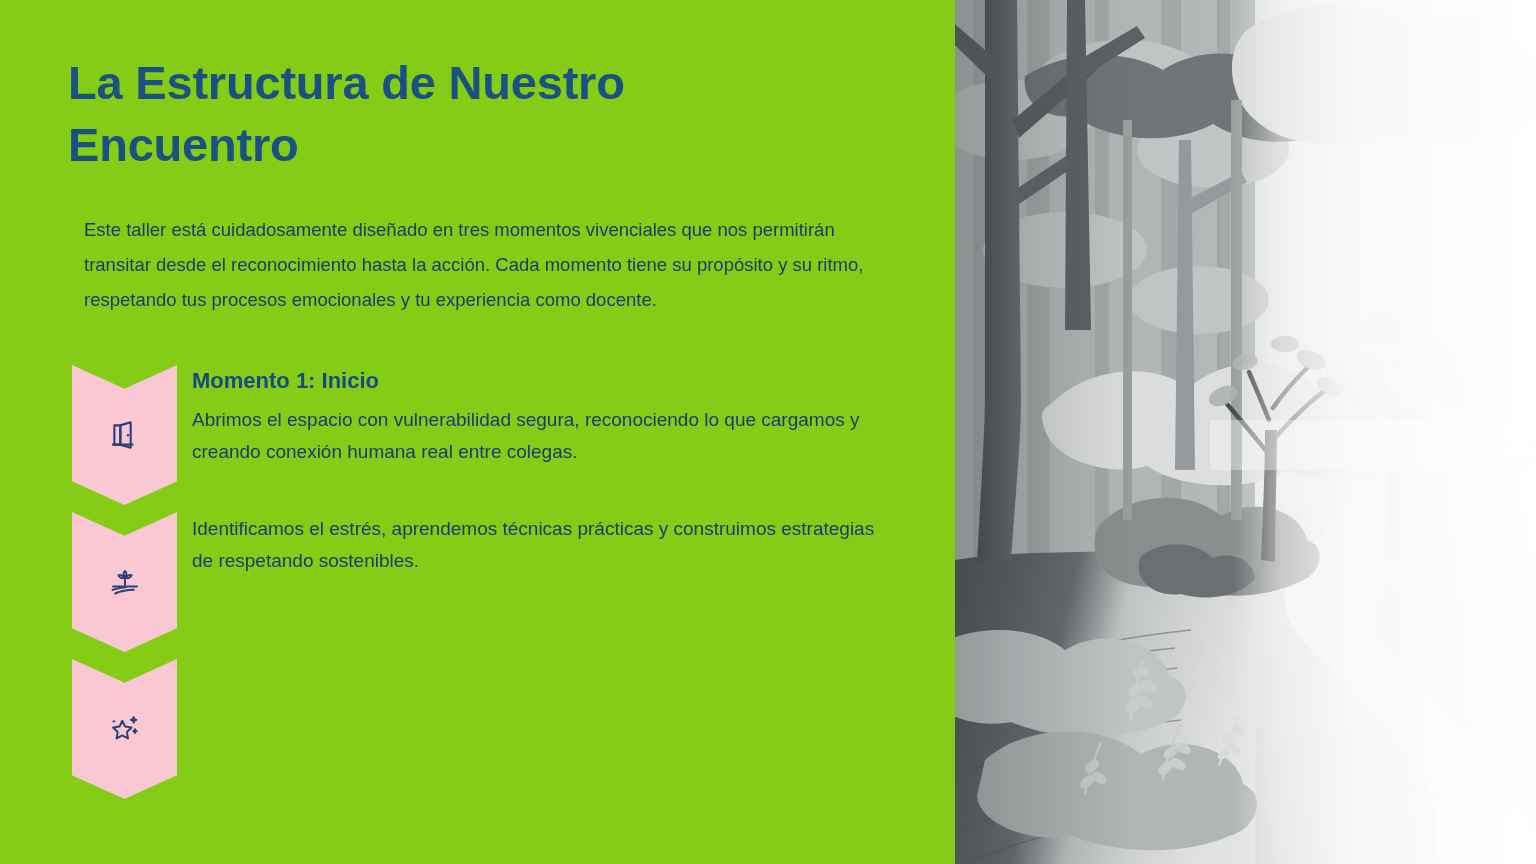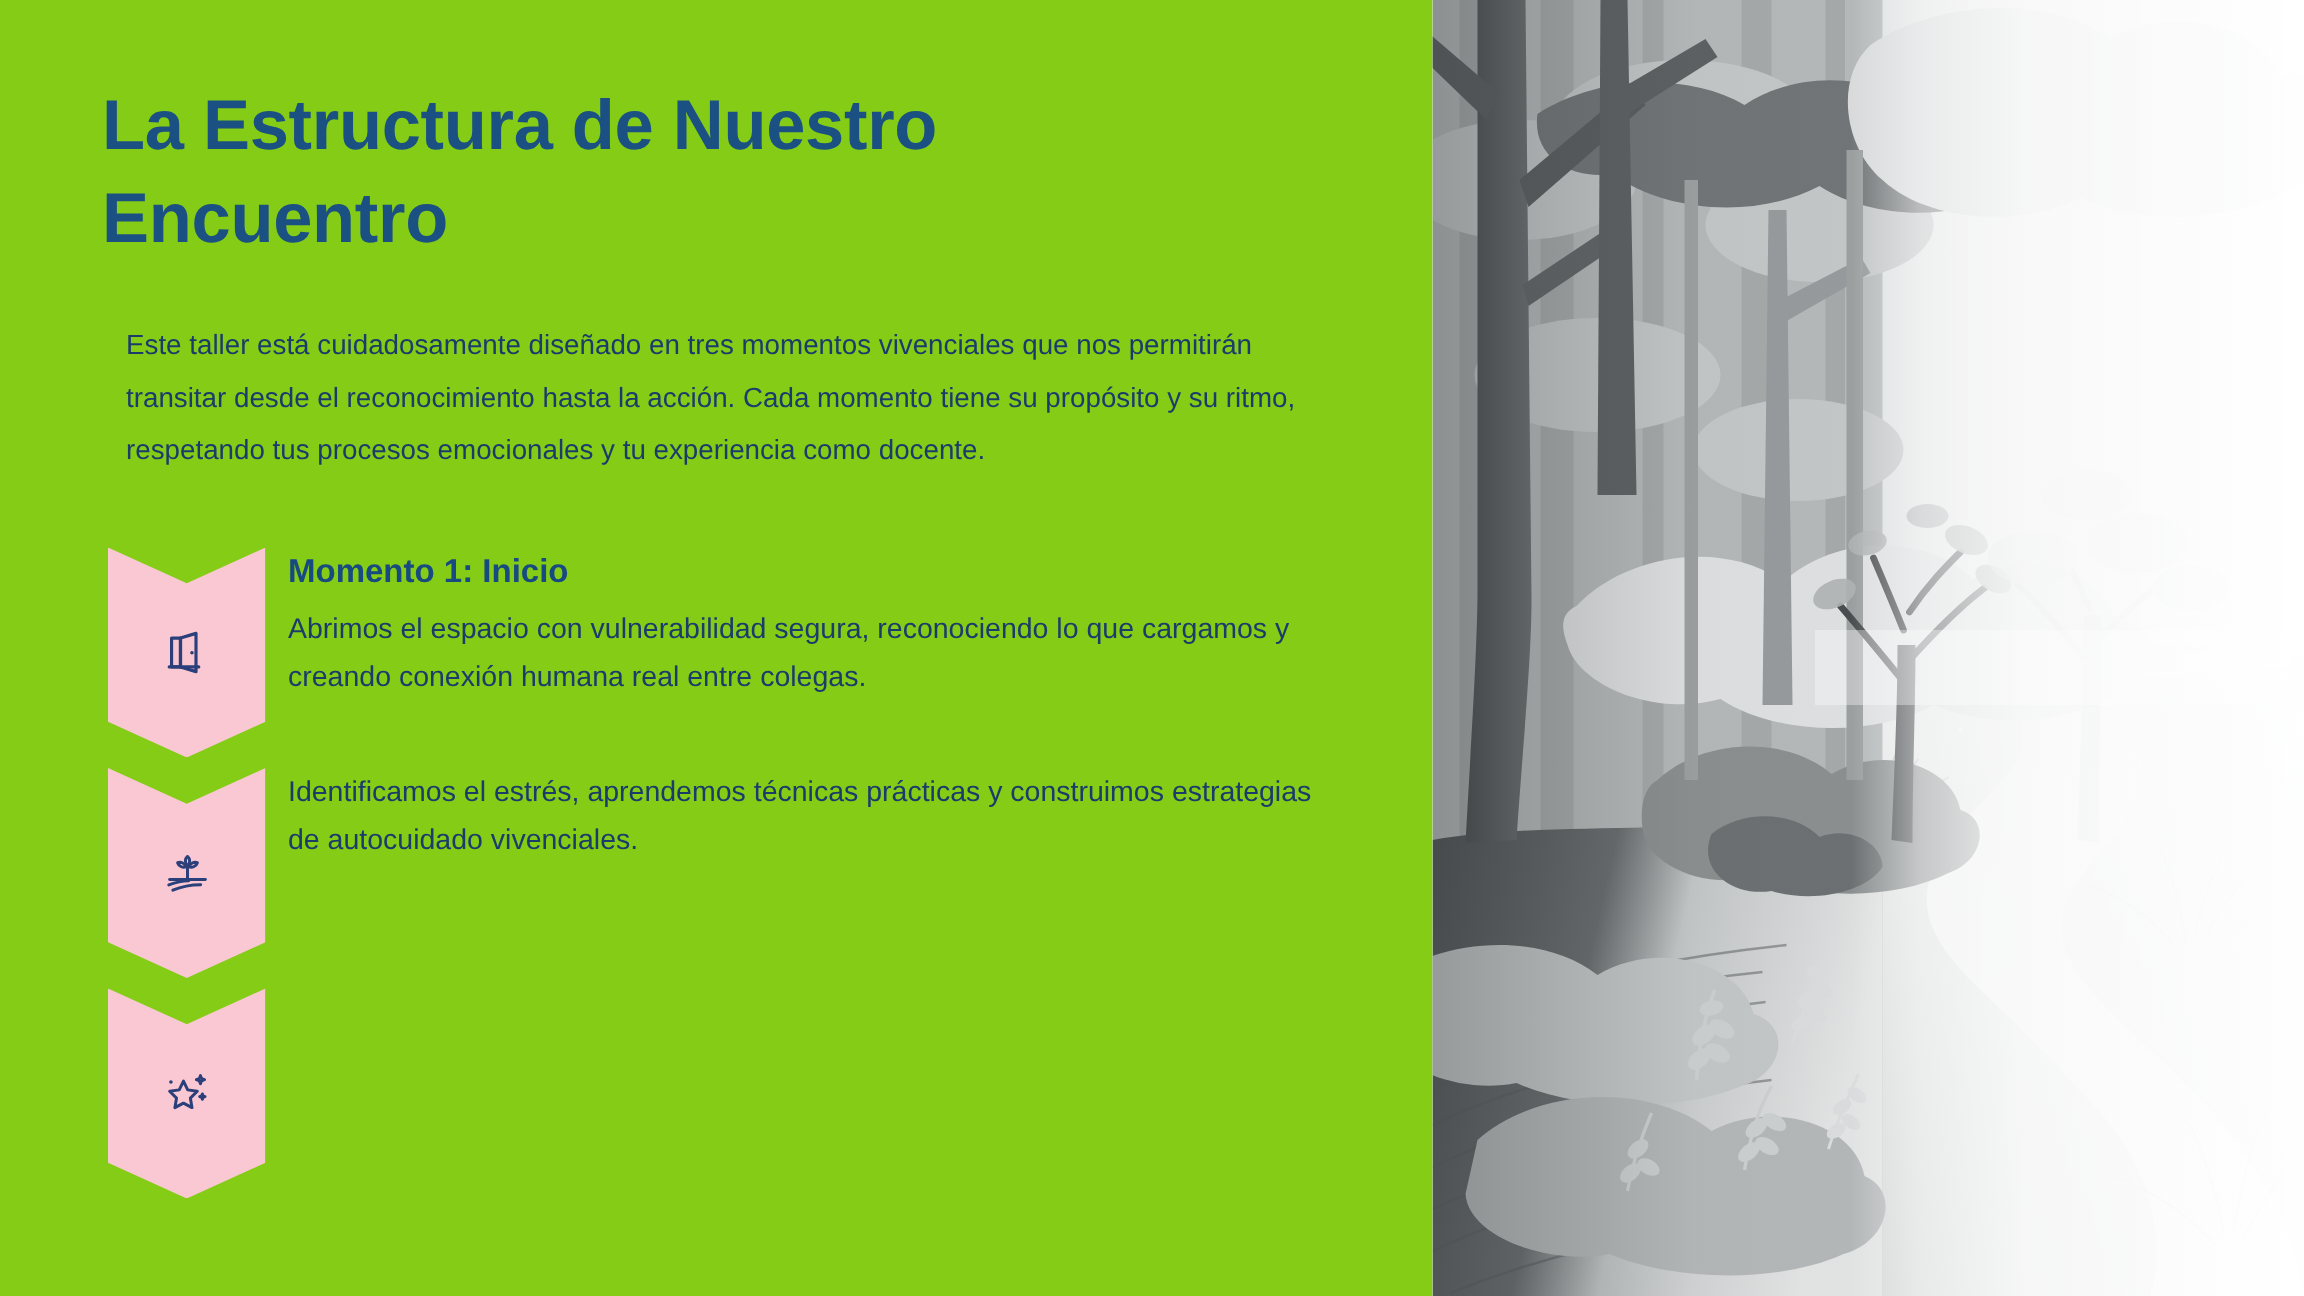--- a/index.html
+++ b/index.html
@@ -167,21 +167,21 @@
               <path d="M11.3 9.1c-1.6.55-3.45-.3-3.95-1.95 1.6-.55 3.45.3 3.95 1.95z"></path>
               <path d="M12.7 9.1c1.6.55 3.45-.3 3.95-1.95-1.6-.55-3.45.3-3.95 1.95z"></path>
               <path d="M12 8.6v5.6"></path>
               <path d="M3.6 15.1h16.8"></path>
               <path d="M3.2 17.6c3.6-1.35 7.3-1.9 9.4-1.9"></path>
               <path d="M5.1 20.1c4.2-1.8 9.2-2.6 13.1-2.6"></path>
             </svg>
           </span>
         </div>
         <div class="moment-text">
-          <div class="moment-desc">Identificamos el estrés, aprendemos técnicas prácticas y construimos estrategias de autocuidado vivenciales.</div>
+          <div class="moment-desc">Identificamos el estrés, aprendemos técnicas prácticas y construimos estrategias de respetando sostenibles.</div>
         </div>
       </div>
 
       <div class="moment-row">
         <div class="banner">
           <span class="banner-icon">
             <svg viewBox="0 0 24 24" fill="none" stroke="currentColor" stroke-width="1.4" stroke-linecap="round" stroke-linejoin="round">
               <path d="M10.1 6.2l2.0 4.1 4.5.65-3.25 3.2.77 4.5-4.02-2.12-4.03 2.12.77-4.5L3.6 10.95l4.5-.65z"></path>
               <path d="M18.1 3.6l.52 1.4 1.4.52-1.4.52-.52 1.4-.52-1.4-1.4-.52 1.4-.52z"></path>
               <path d="M19.0 12.2l.34.92.92.34-.92.34-.34.92-.34-.92-.92-.34.92-.34z"></path>

